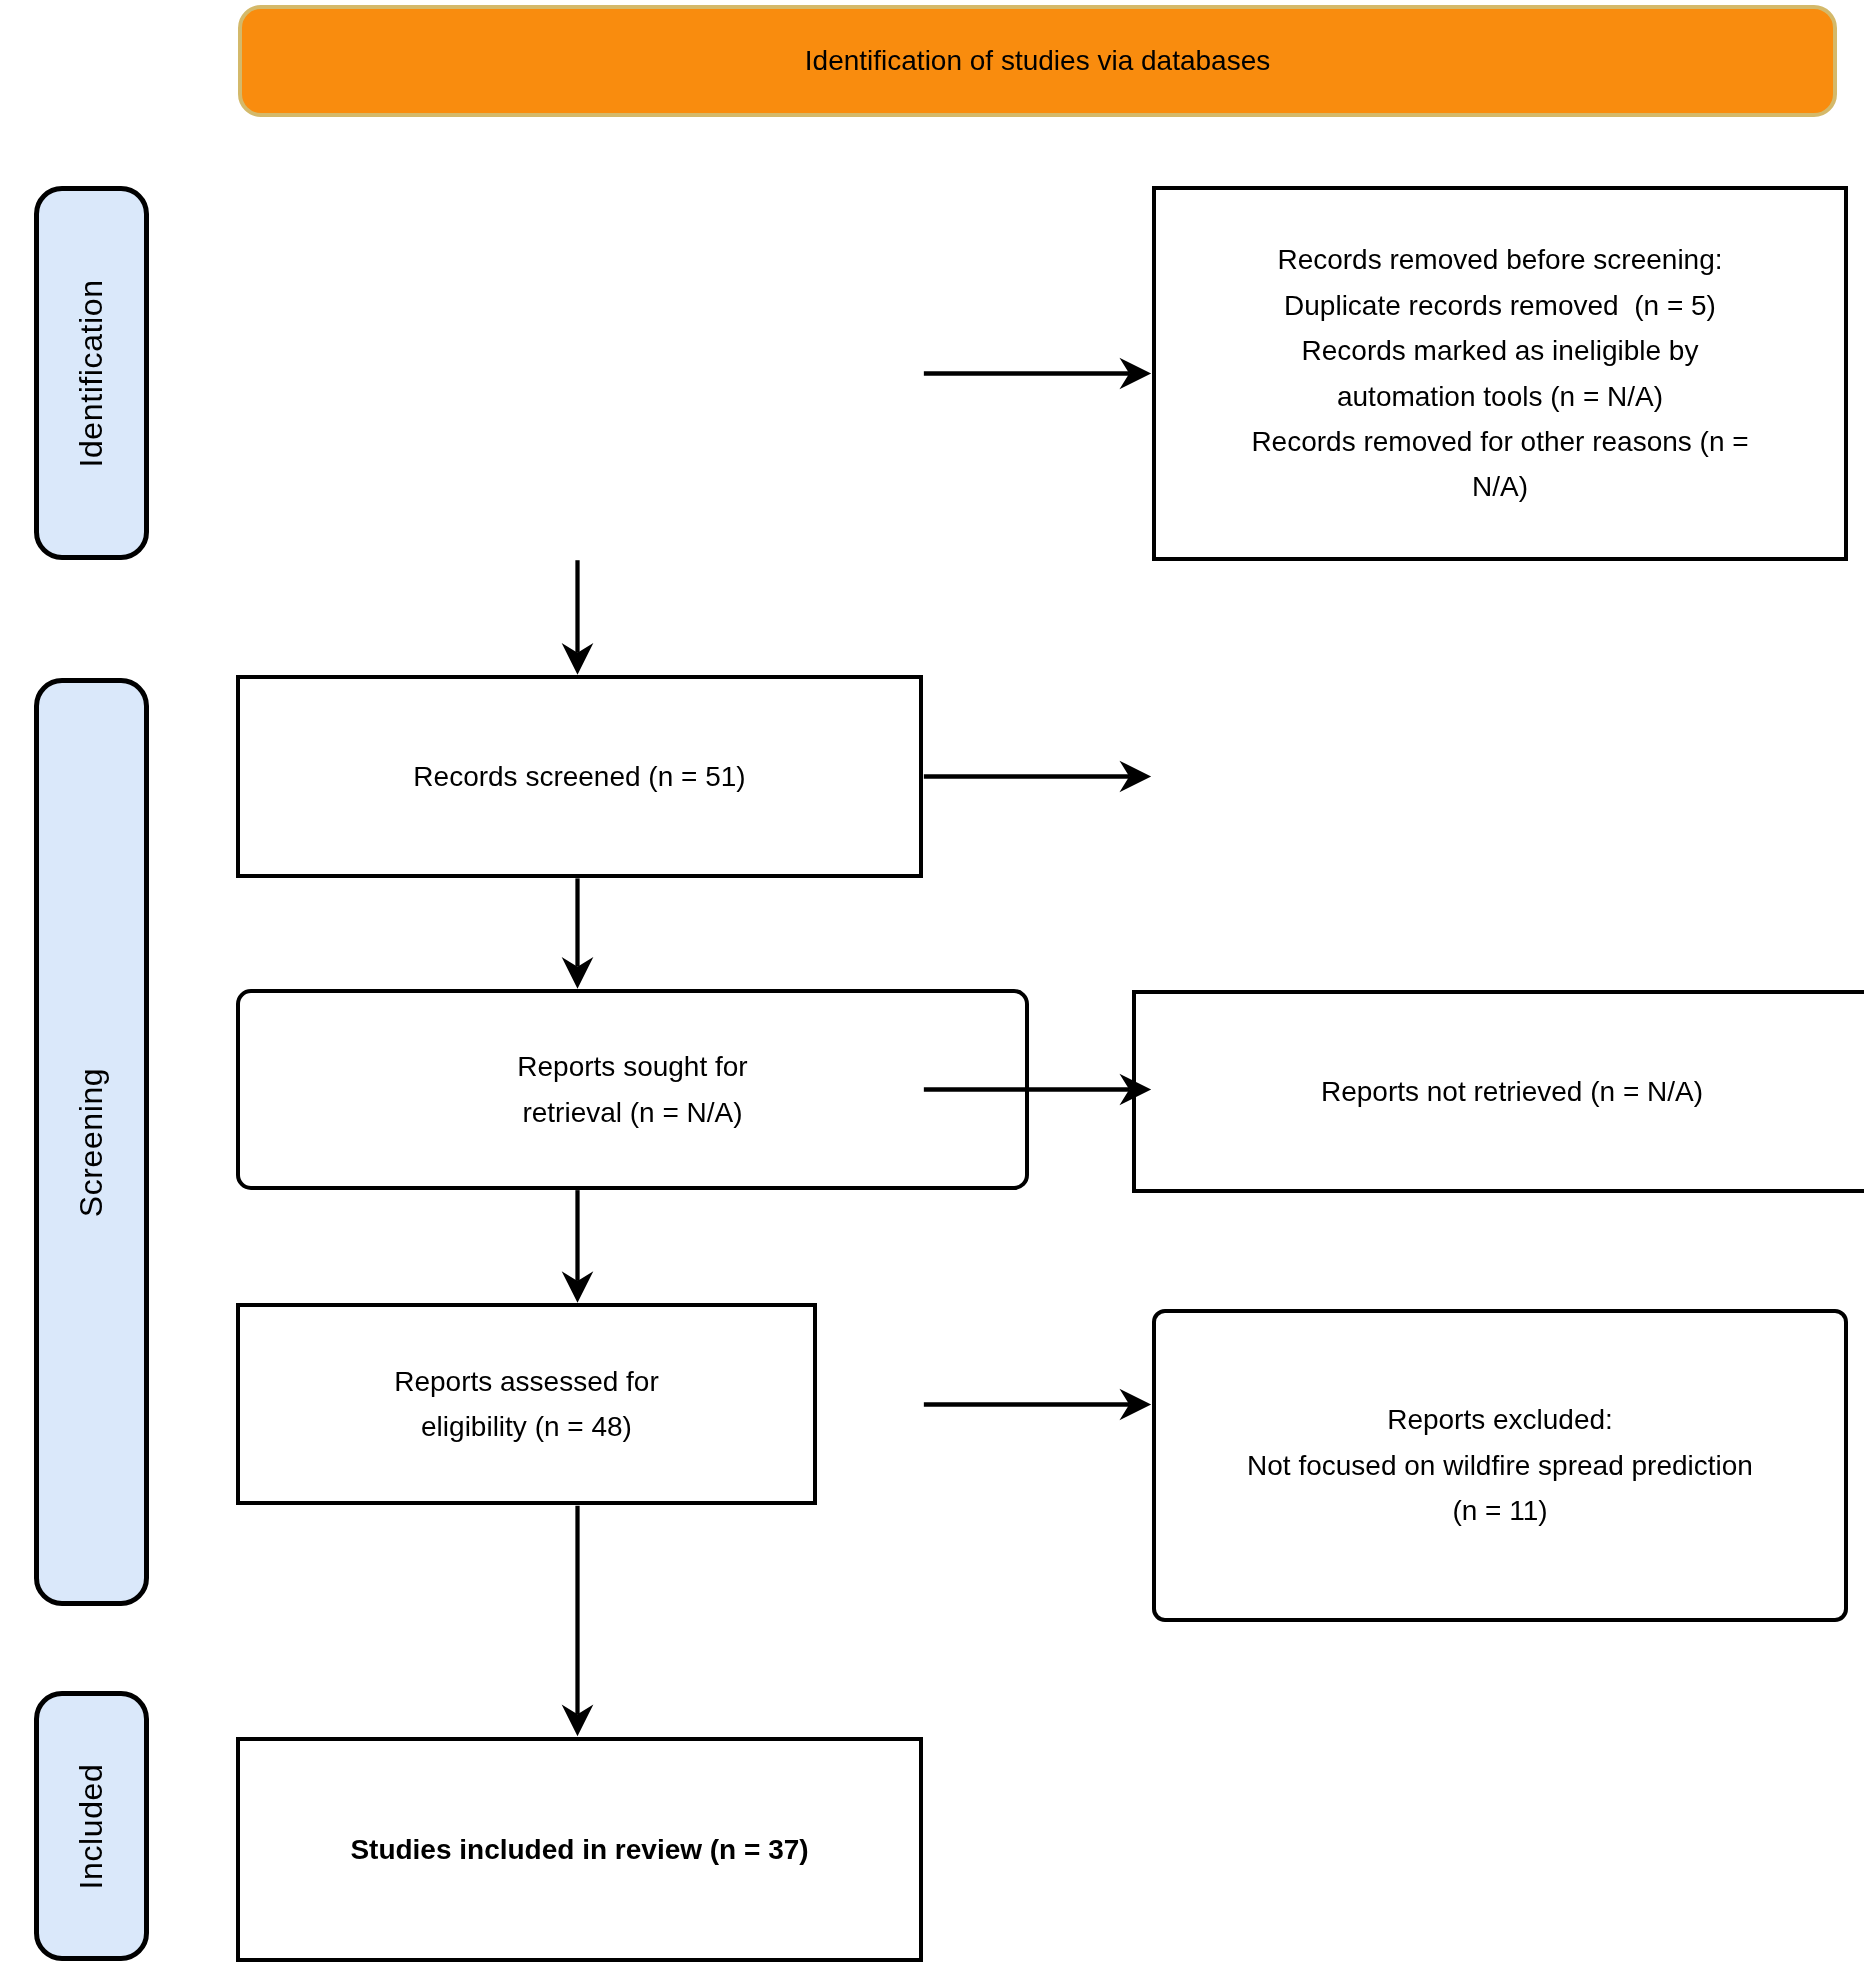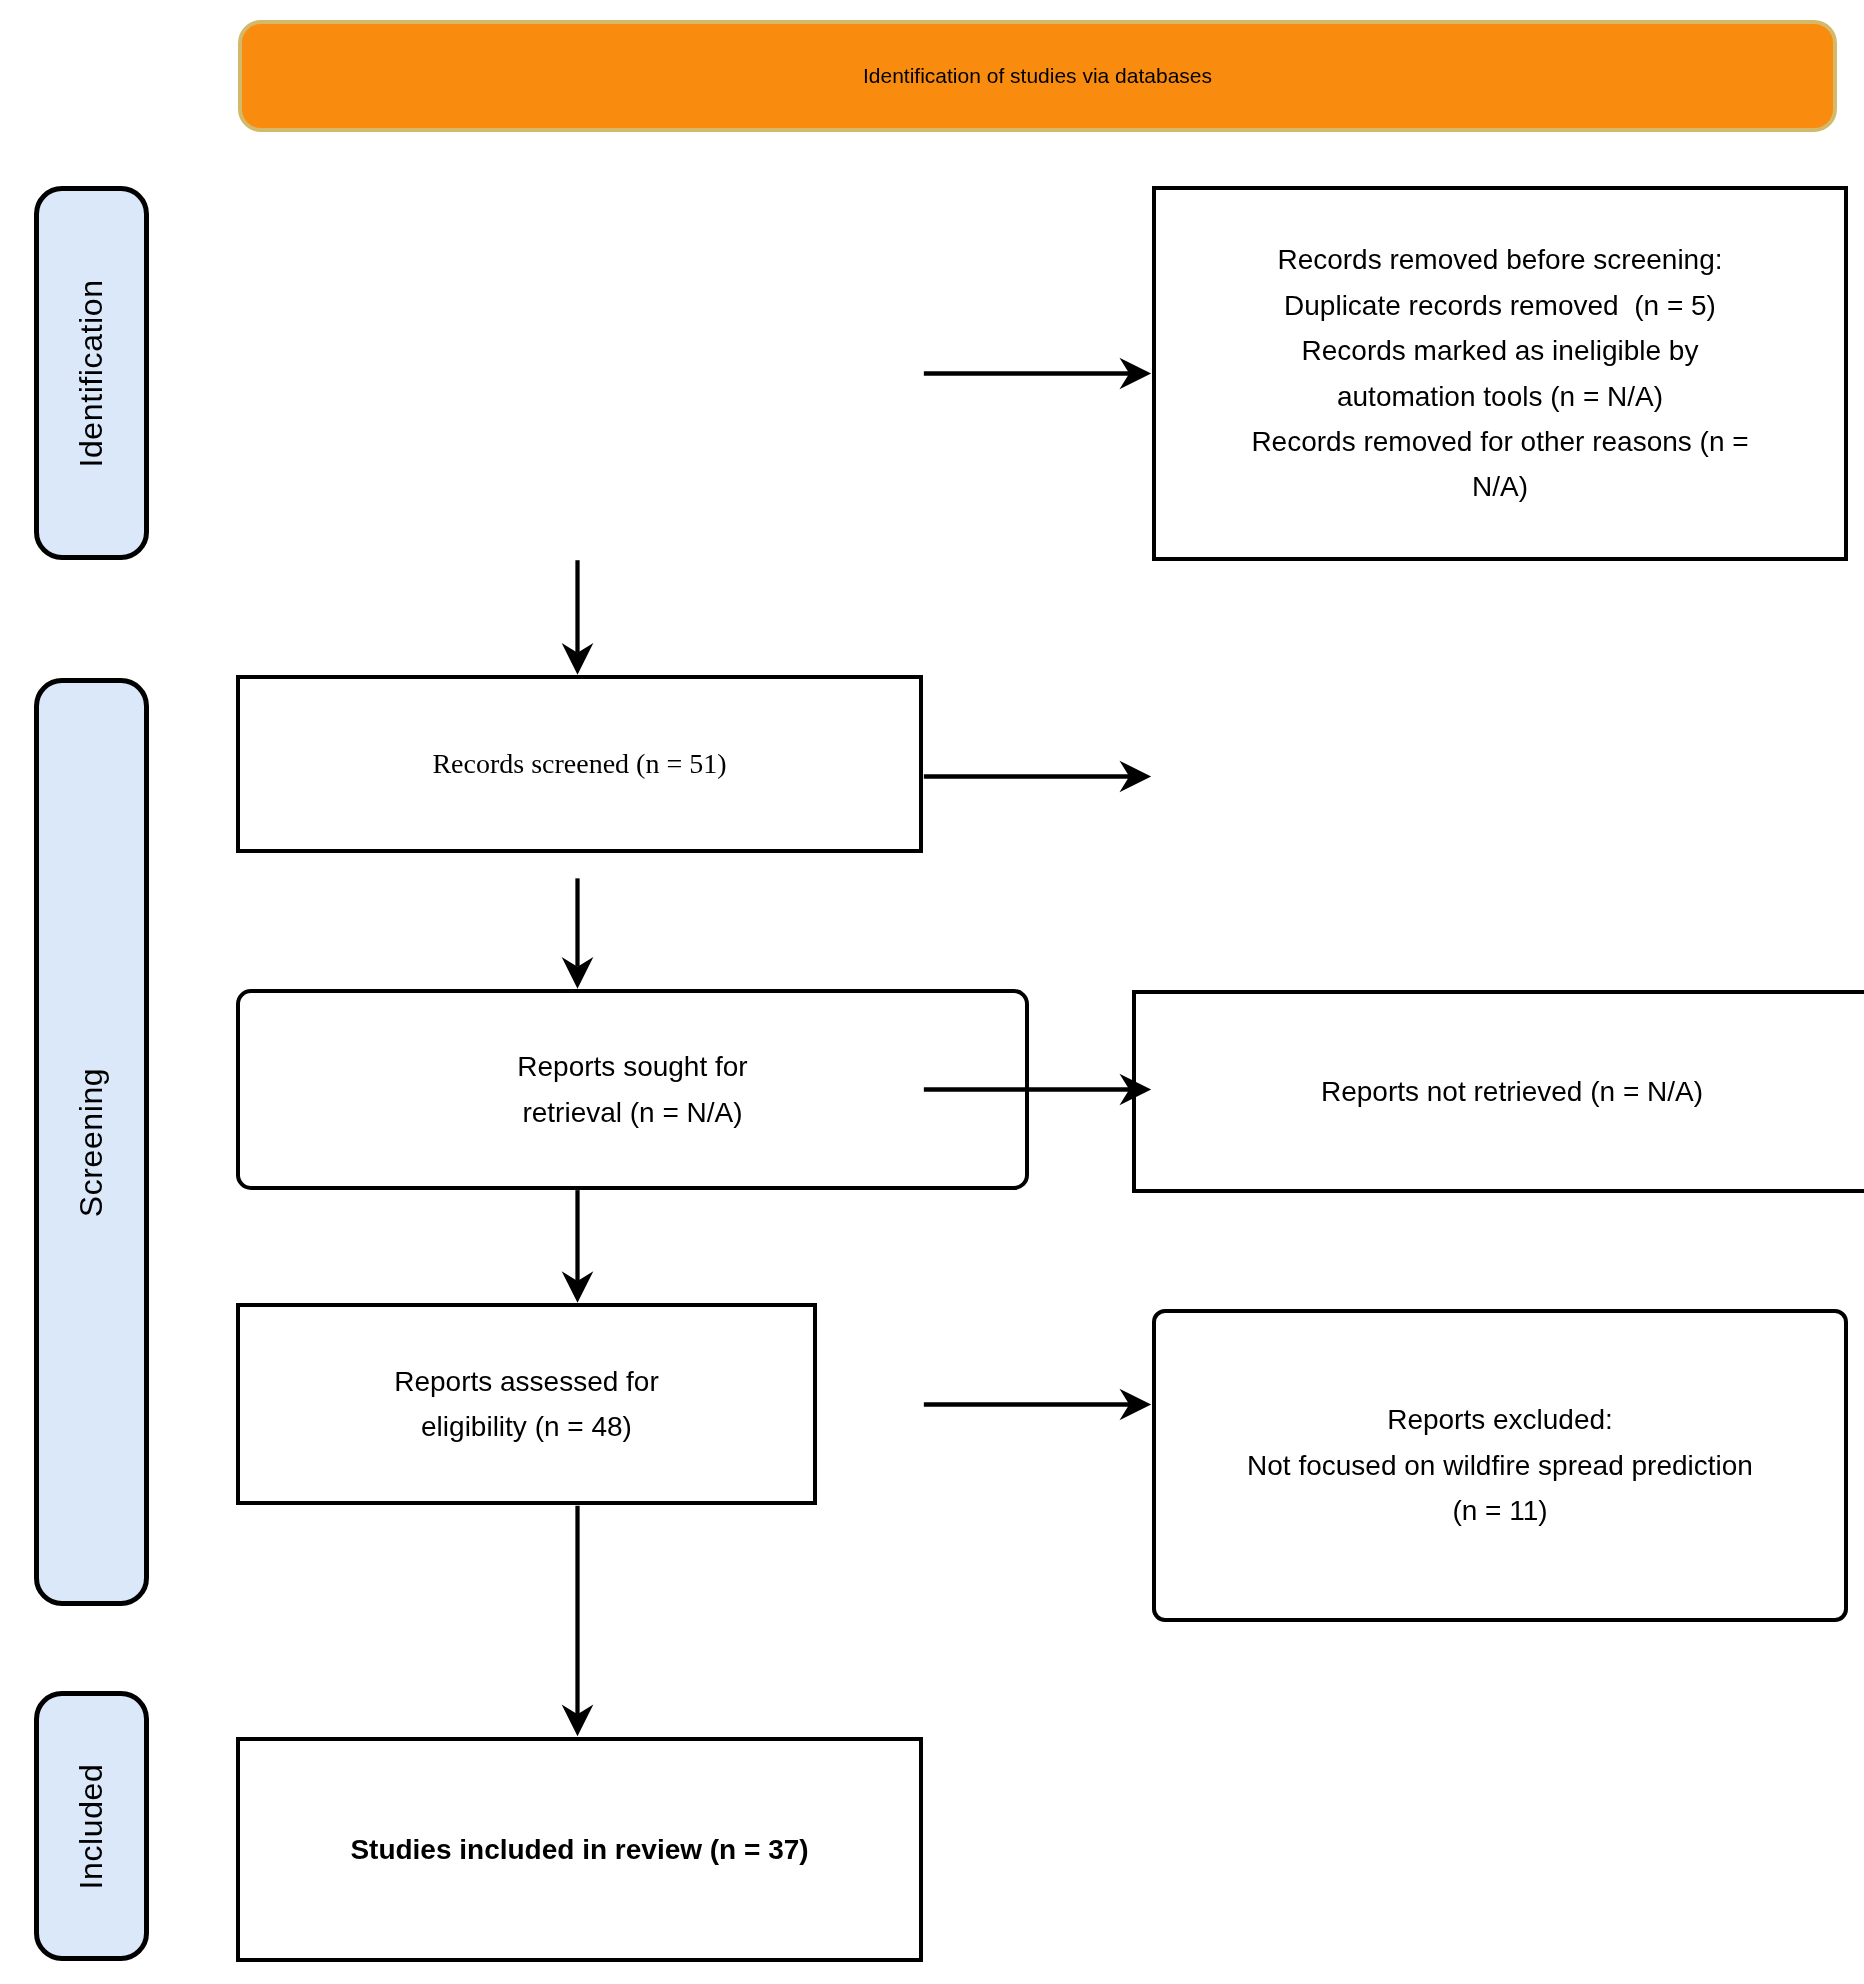--- a/index.html
+++ b/index.html
@@ -4,26 +4,26 @@
 <style>
   html,body{margin:0;padding:0;background:#ffffff;}
   .canvas{
     position:relative;
     width:1864px;height:1985px;
     background:#ffffff;
     font-family:"Liberation Sans","DejaVu Sans",sans-serif;
     color:#000000;
   }
   .banner{
-    position:absolute;left:238px;top:20px;width:1599px;height:112px;
+    position:absolute;left:238px;top:5px;width:1599px;height:112px;
     background:var(--banner-fill,#F98C0E);
     border:4.9px solid var(--banner-border,#D4B96A);
     border-radius:23px;
     display:flex;align-items:center;justify-content:center;
-    font-size:21px;
+    font-size:28px;
     box-sizing:border-box;
   }
   .stage-band{
     position:absolute;left:34px;width:115px;
     background:var(--stage-fill,#DAE8FA);
     border:5.5px solid var(--stage-border,#000000);
     border-radius:28px;
     display:flex;align-items:center;justify-content:center;
     box-sizing:border-box;
   }
@@ -42,21 +42,21 @@
     border:4.3px solid var(--box-border,#000000);
     display:flex;align-items:center;justify-content:center;
     text-align:center;
     font-size:28px;line-height:1.62;
     white-space:pre-wrap;
     box-sizing:border-box;
     padding:0 23px;
   }
   .b1{left:236px;top:187px;width:687px;height:373px;}
   .r1{left:1152px;top:186px;width:696px;height:375px;}
-  .b2{left:236px;top:675px;width:687px;height:178px;font-family:Liberation Serif, serif;}
+  .b2{left:236px;top:675px;width:687px;height:203px;}
   .r2{left:1152px;top:676px;width:696px;height:205px;}
   .b3{left:236px;top:989px;width:793px;height:201px;border-radius:15px;}
   .r3{left:1132px;top:990px;width:760px;height:203px;}
   .b4{left:236px;top:1303px;width:581px;height:202px;}
   .r4{left:1152px;top:1309px;width:696px;height:313px;border-radius:13px;}
   .b5{left:236px;top:1737px;width:687px;height:225px;font-weight:bold;}
   .arrow{position:absolute;overflow:visible;}
   .arrow line{stroke:var(--arrow,#000000);stroke-width:7px;}
   .arrow polygon{fill:var(--arrow,#000000);}
 </style>

